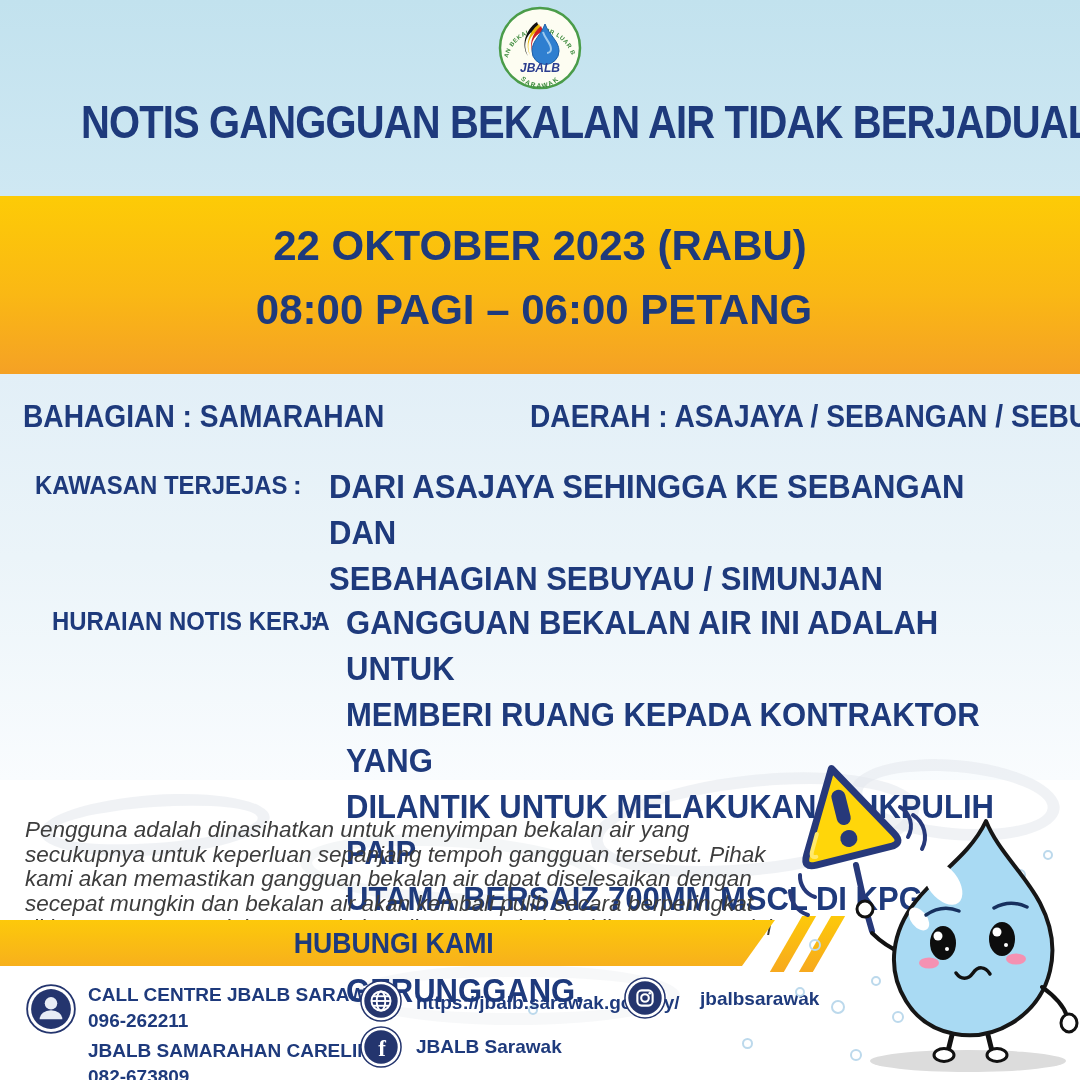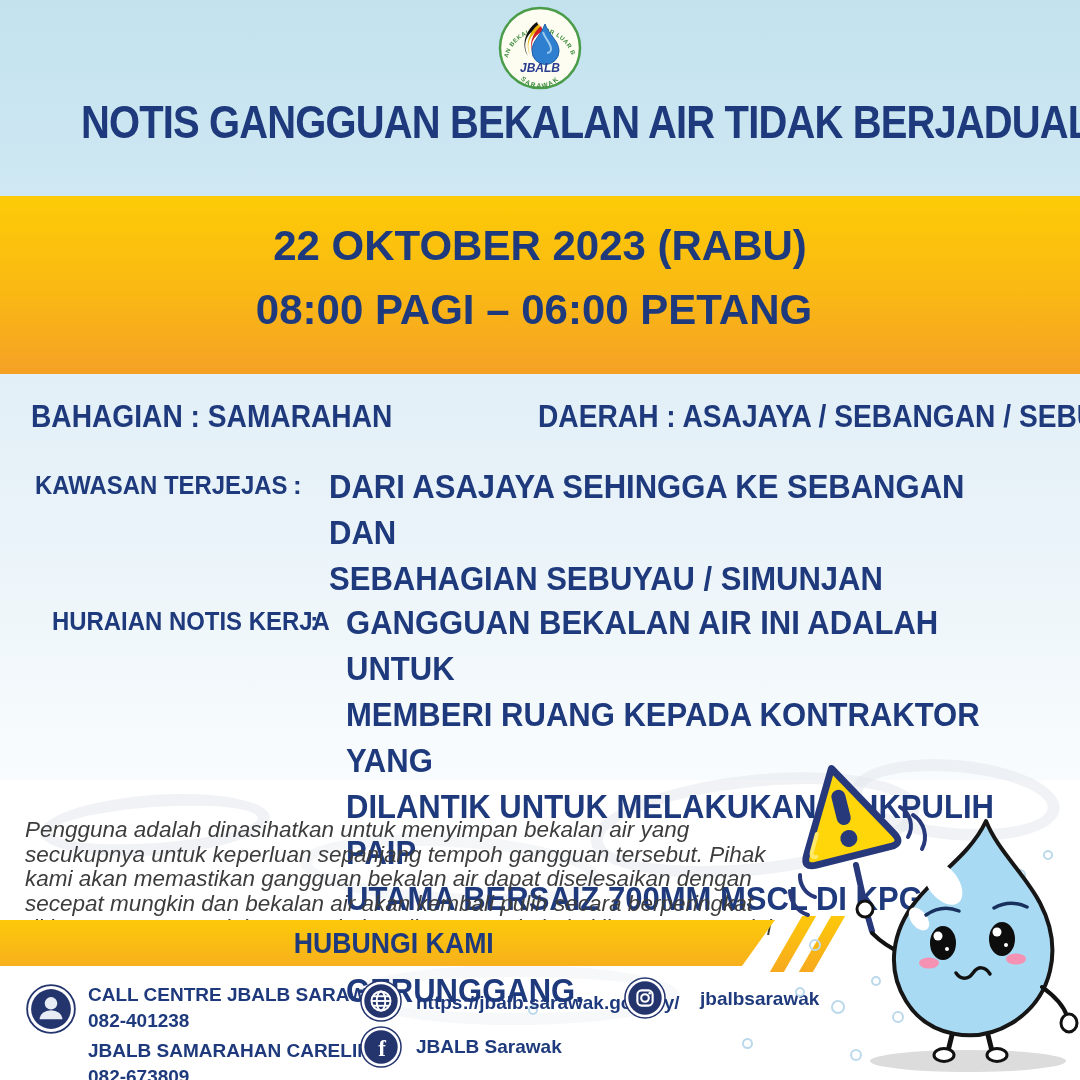--- a/index.html
+++ b/index.html
@@ -39,21 +39,21 @@
            font-size:47px; font-weight:bold; letter-spacing:-1px; white-space:nowrap;
            transform:scaleX(.85); }
 
   
   .date { position:absolute; left:0; top:222px; width:1080px; text-align:center;
           font-size:42px; font-weight:bold; }
   .time { position:absolute; left:0; top:286px; width:1068px; text-align:center;
           font-size:42px; font-weight:bold; }
 
   
-  .region { position:absolute; left:31px; top:398px; width:1012px;
+  .region { position:absolute; left:23px; top:398px; width:1012px;
             display:flex; justify-content:space-between;gap:12px; }
   .region span { display:inline-block; font-size:32px; font-weight:bold; white-space:nowrap;
                  transform:scaleX(.88); transform-origin:0 50%; }
   .region span:last-child { transform-origin:100% 50%; }
 
   
   .detail { position:absolute; left:35px; width:1020px; display:grid;
             grid-template-columns:258px 36px 1fr; align-items:start; }
   .detail .lbl { font-size:26px; font-weight:bold; padding-top:6px; white-space:nowrap;
                  transform:scaleX(.92); transform-origin:0 50%; }
@@ -172,21 +172,21 @@
   <div class="stripe st2"></div>
 
   <svg class="cicon person-icon" viewBox="0 0 44 44">
     <circle cx="22" cy="22" r="21" fill="#fff" stroke="#24356e" stroke-width="1.6"></circle>
     <circle cx="22" cy="22" r="17.5" fill="#24356e"></circle>
     <circle cx="22" cy="17" r="5.5" fill="#e8edf5"></circle>
     <path d="M12,31 a10,8 0 0 1 20,0 Z" fill="#e8edf5"></path>
   </svg>
   <div class="ctext callcentre">
     <div>CALL CENTRE JBALB SARAWAK</div>
-    <div>082-401238</div>
+    <div>096-262211</div>
   </div>
   <div class="ctext careline">
     <div>JBALB SAMARAHAN CARELINE</div>
     <div>082-673809</div>
   </div>
 
   <svg class="cicon globe-icon" viewBox="0 0 44 44">
     <circle cx="22" cy="22" r="21" fill="#fff" stroke="#24356e" stroke-width="1.6"></circle>
     <circle cx="22" cy="22" r="17.5" fill="#24356e"></circle>
     <circle cx="22" cy="22" r="10" fill="none" stroke="#fff" stroke-width="2"></circle>

